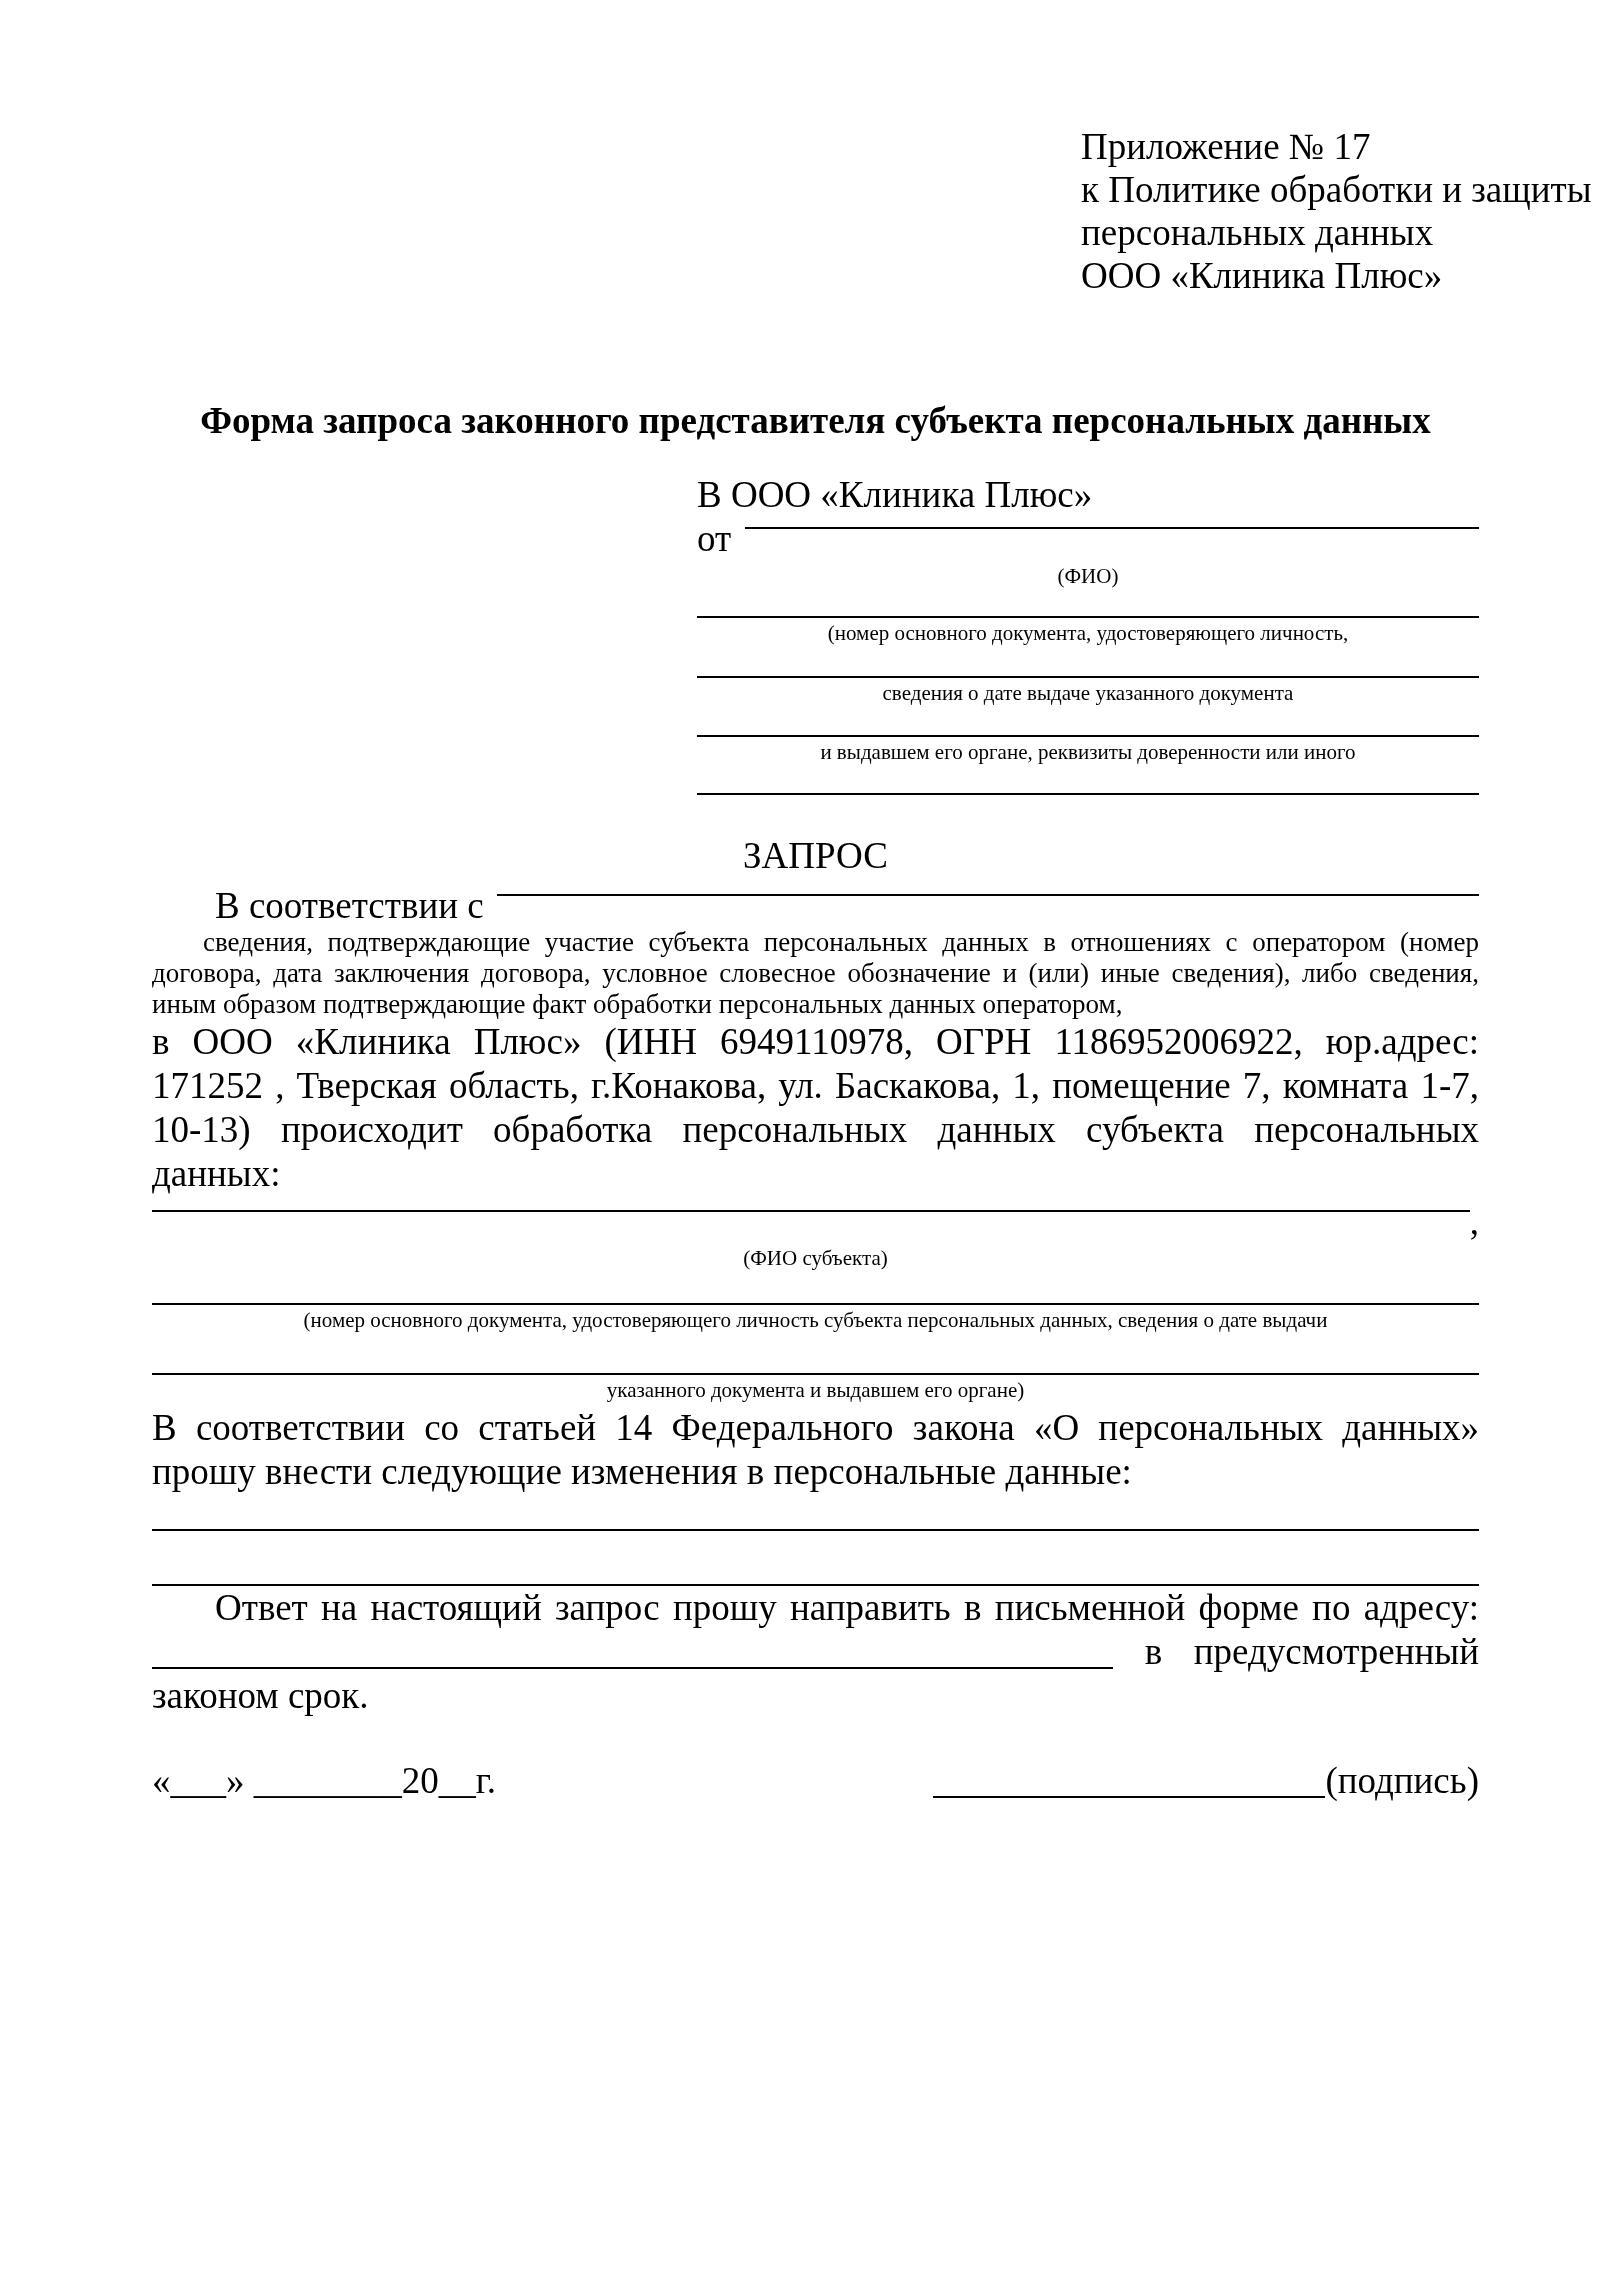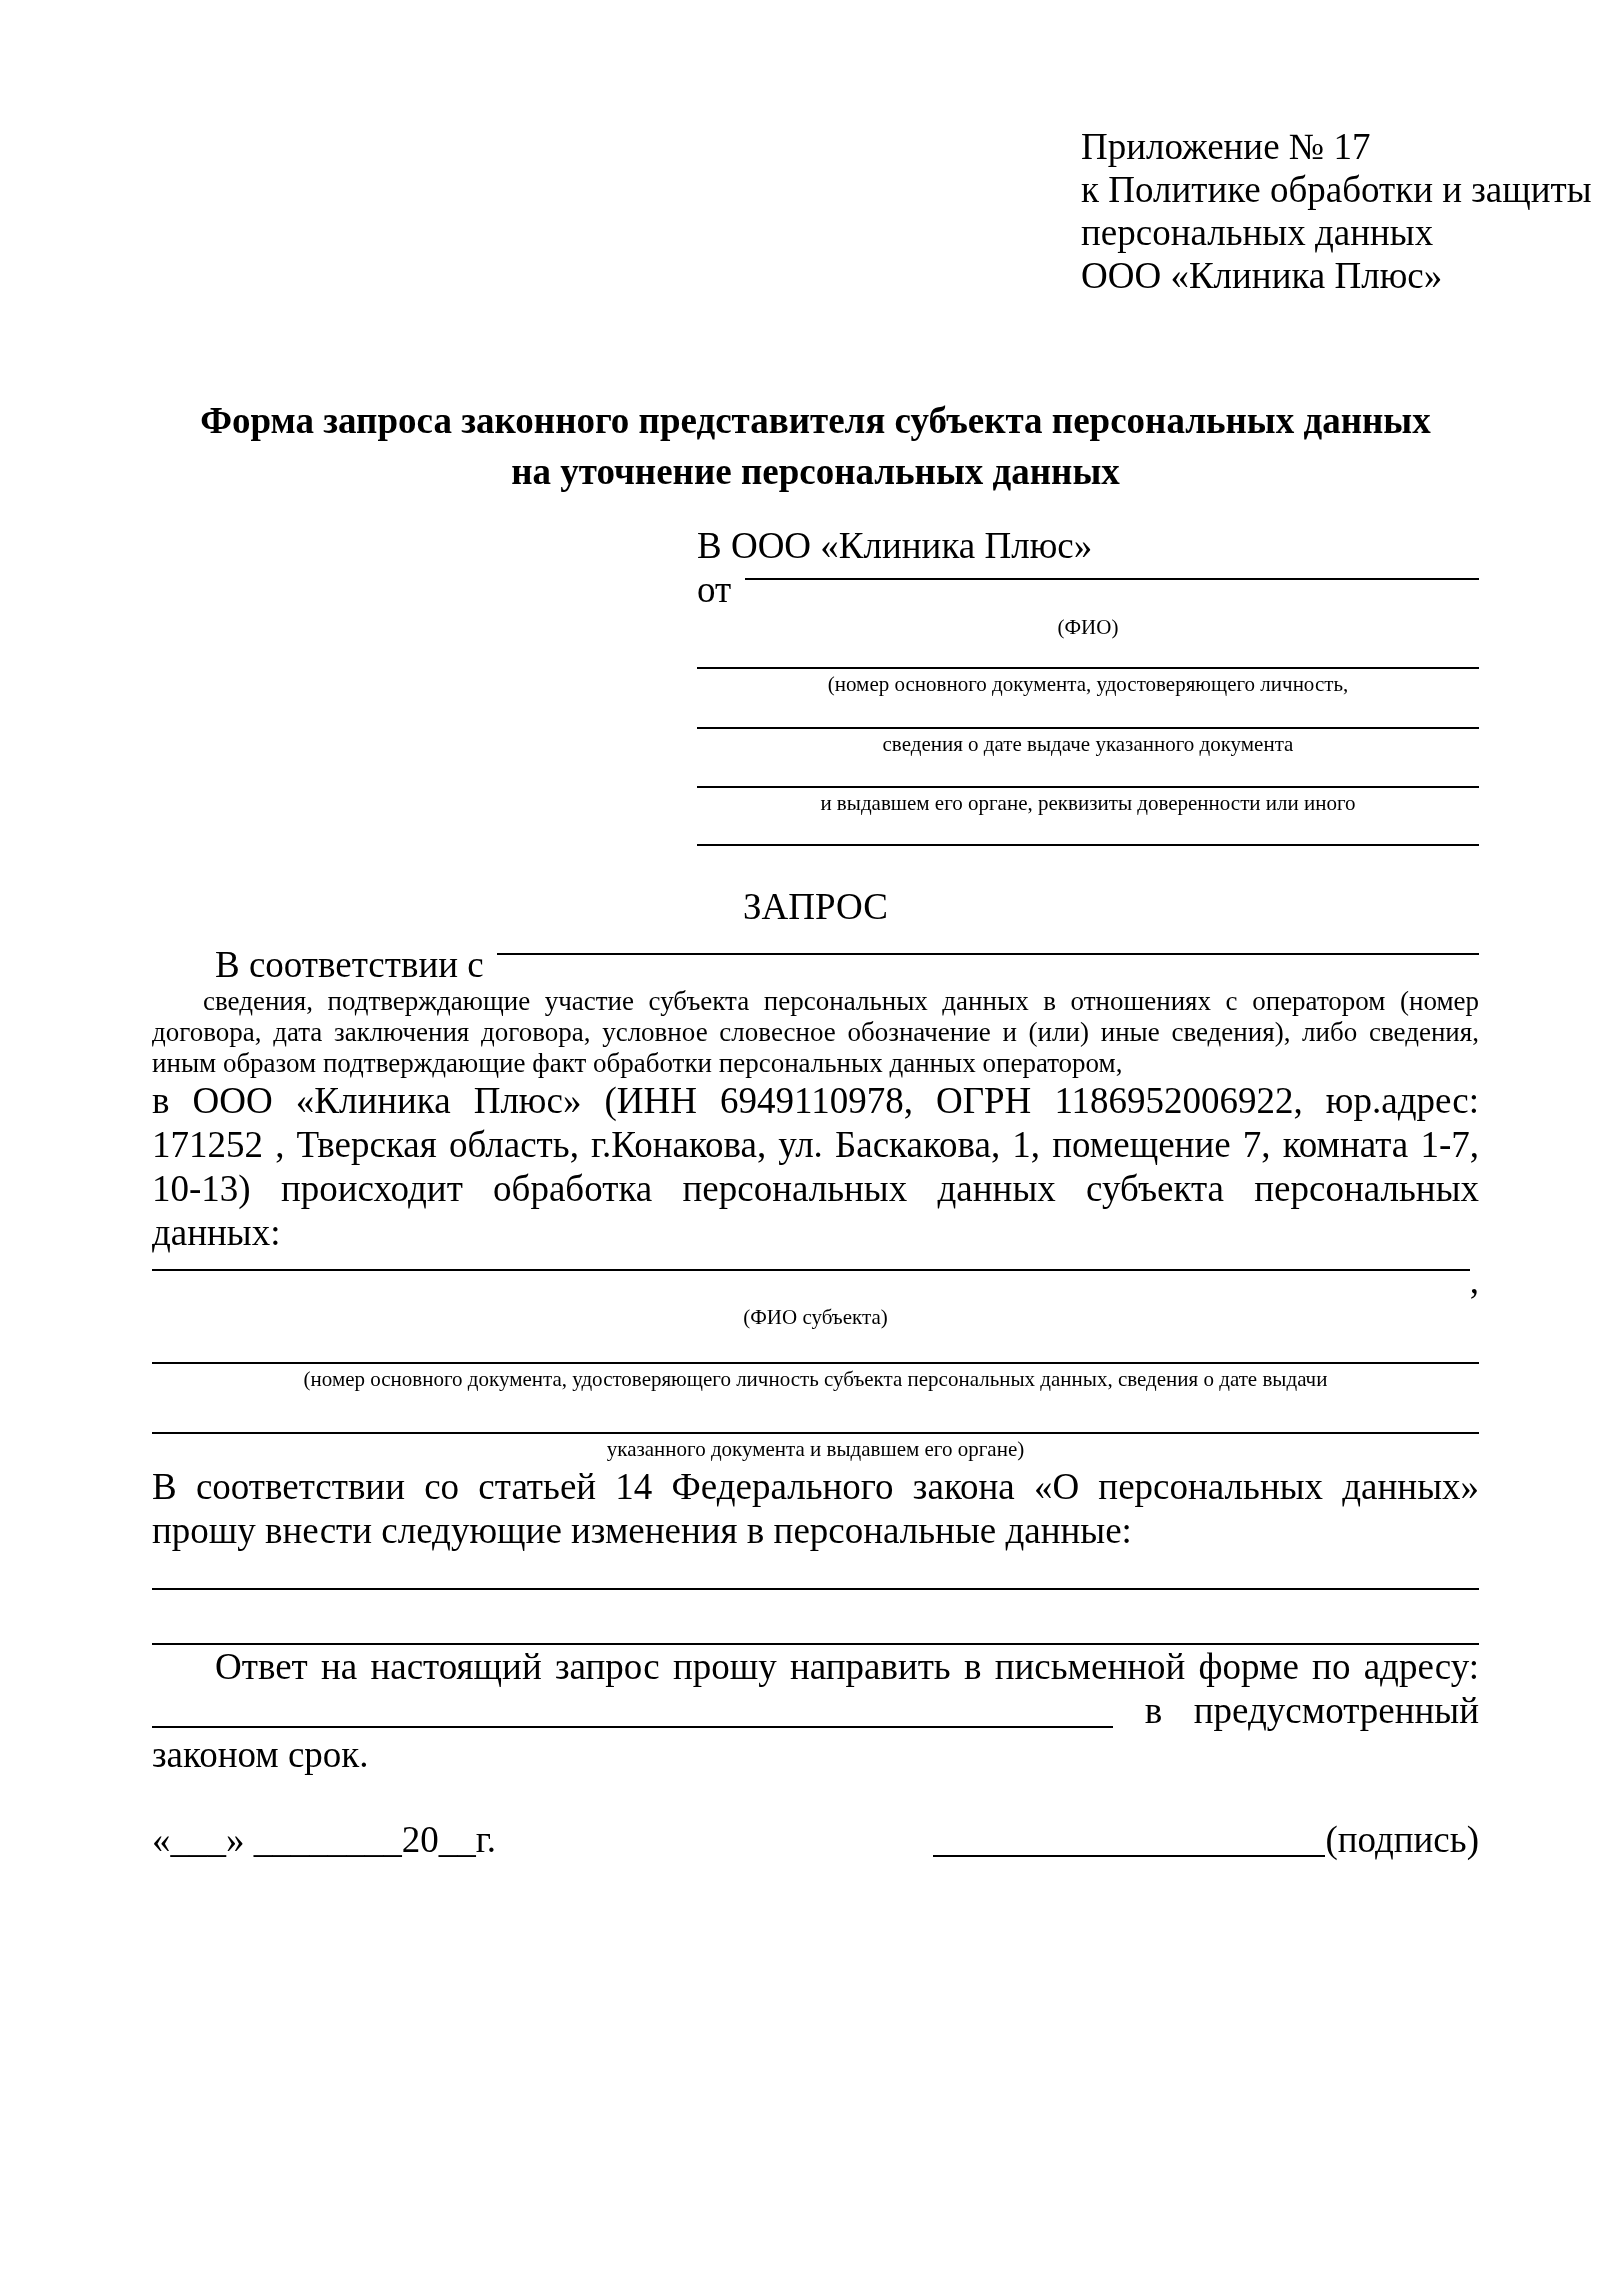--- a/index.html
+++ b/index.html
@@ -47,21 +47,21 @@
   .field { border-bottom: 2px solid #000; }
   .f1 { height: 23.5px; }
   .f2 { height: 27.4px; }
   .f3 { height: 25.5px; }
   .f4 { height: 25.5px; }
   .request-heading {
     margin-top: 39px;
     text-align: center;
     line-height: 43px;
   }
-  .intro-row { margin-top: 15px; line-height: 43px; }
+  .intro-row { margin-top: 7px; line-height: 43px; }
   .intro-row .lead { margin-left: 63px; margin-right: 13.7px; white-space: nowrap; }
   .footnote {
     font-size: 27px;
     line-height: 31px;
     text-align: justify;
     text-indent: 51px;
   }
   .body-par {
     text-align: justify;
     line-height: 44px;
@@ -113,21 +113,20 @@
 
   <div class="header-block">
     <div>Приложение № 17</div>
     <div>к Политике обработки и защиты</div>
     <div>персональных данных</div>
     <div>ООО «Клиника Плюс»</div>
   </div>
 
   <div class="doc-title">
     <div>Форма запроса законного представителя субъекта персональных данных</div>
-    <div>на уточнение персональных данных</div>
   </div>
 
   <div class="addressee">
     <div class="line-45">В ООО «Клиника Плюс»</div>
     <div class="row line-45">
       <span>от</span>
       <span class="fill" style="margin-left:13.7px"></span>
     </div>
     <div class="caption">(ФИО)</div>
 

